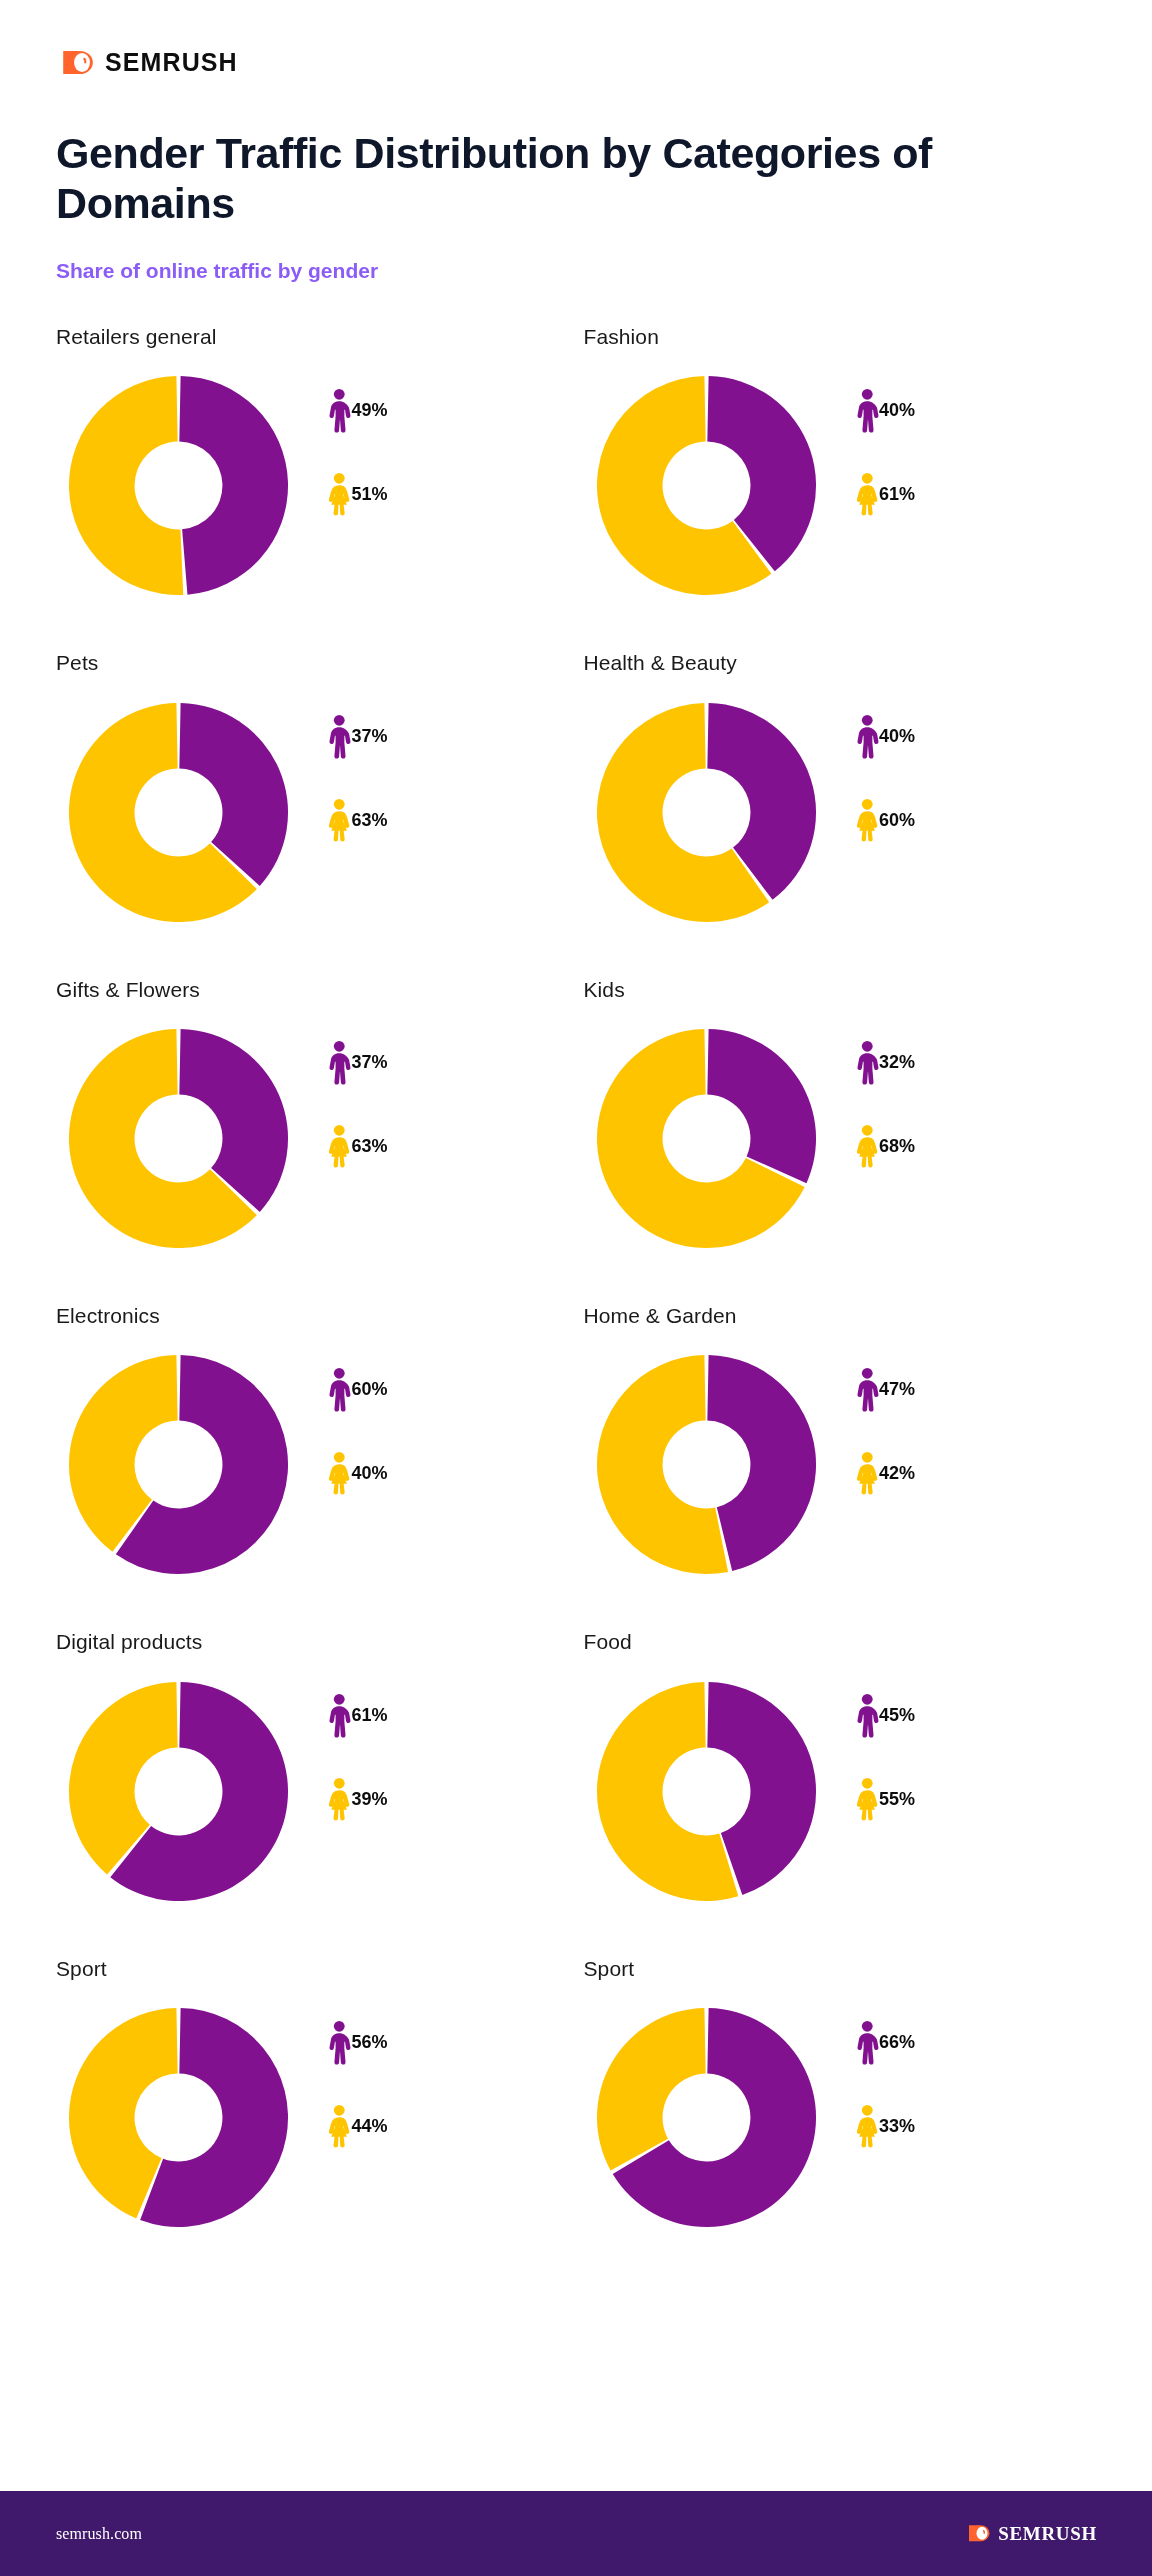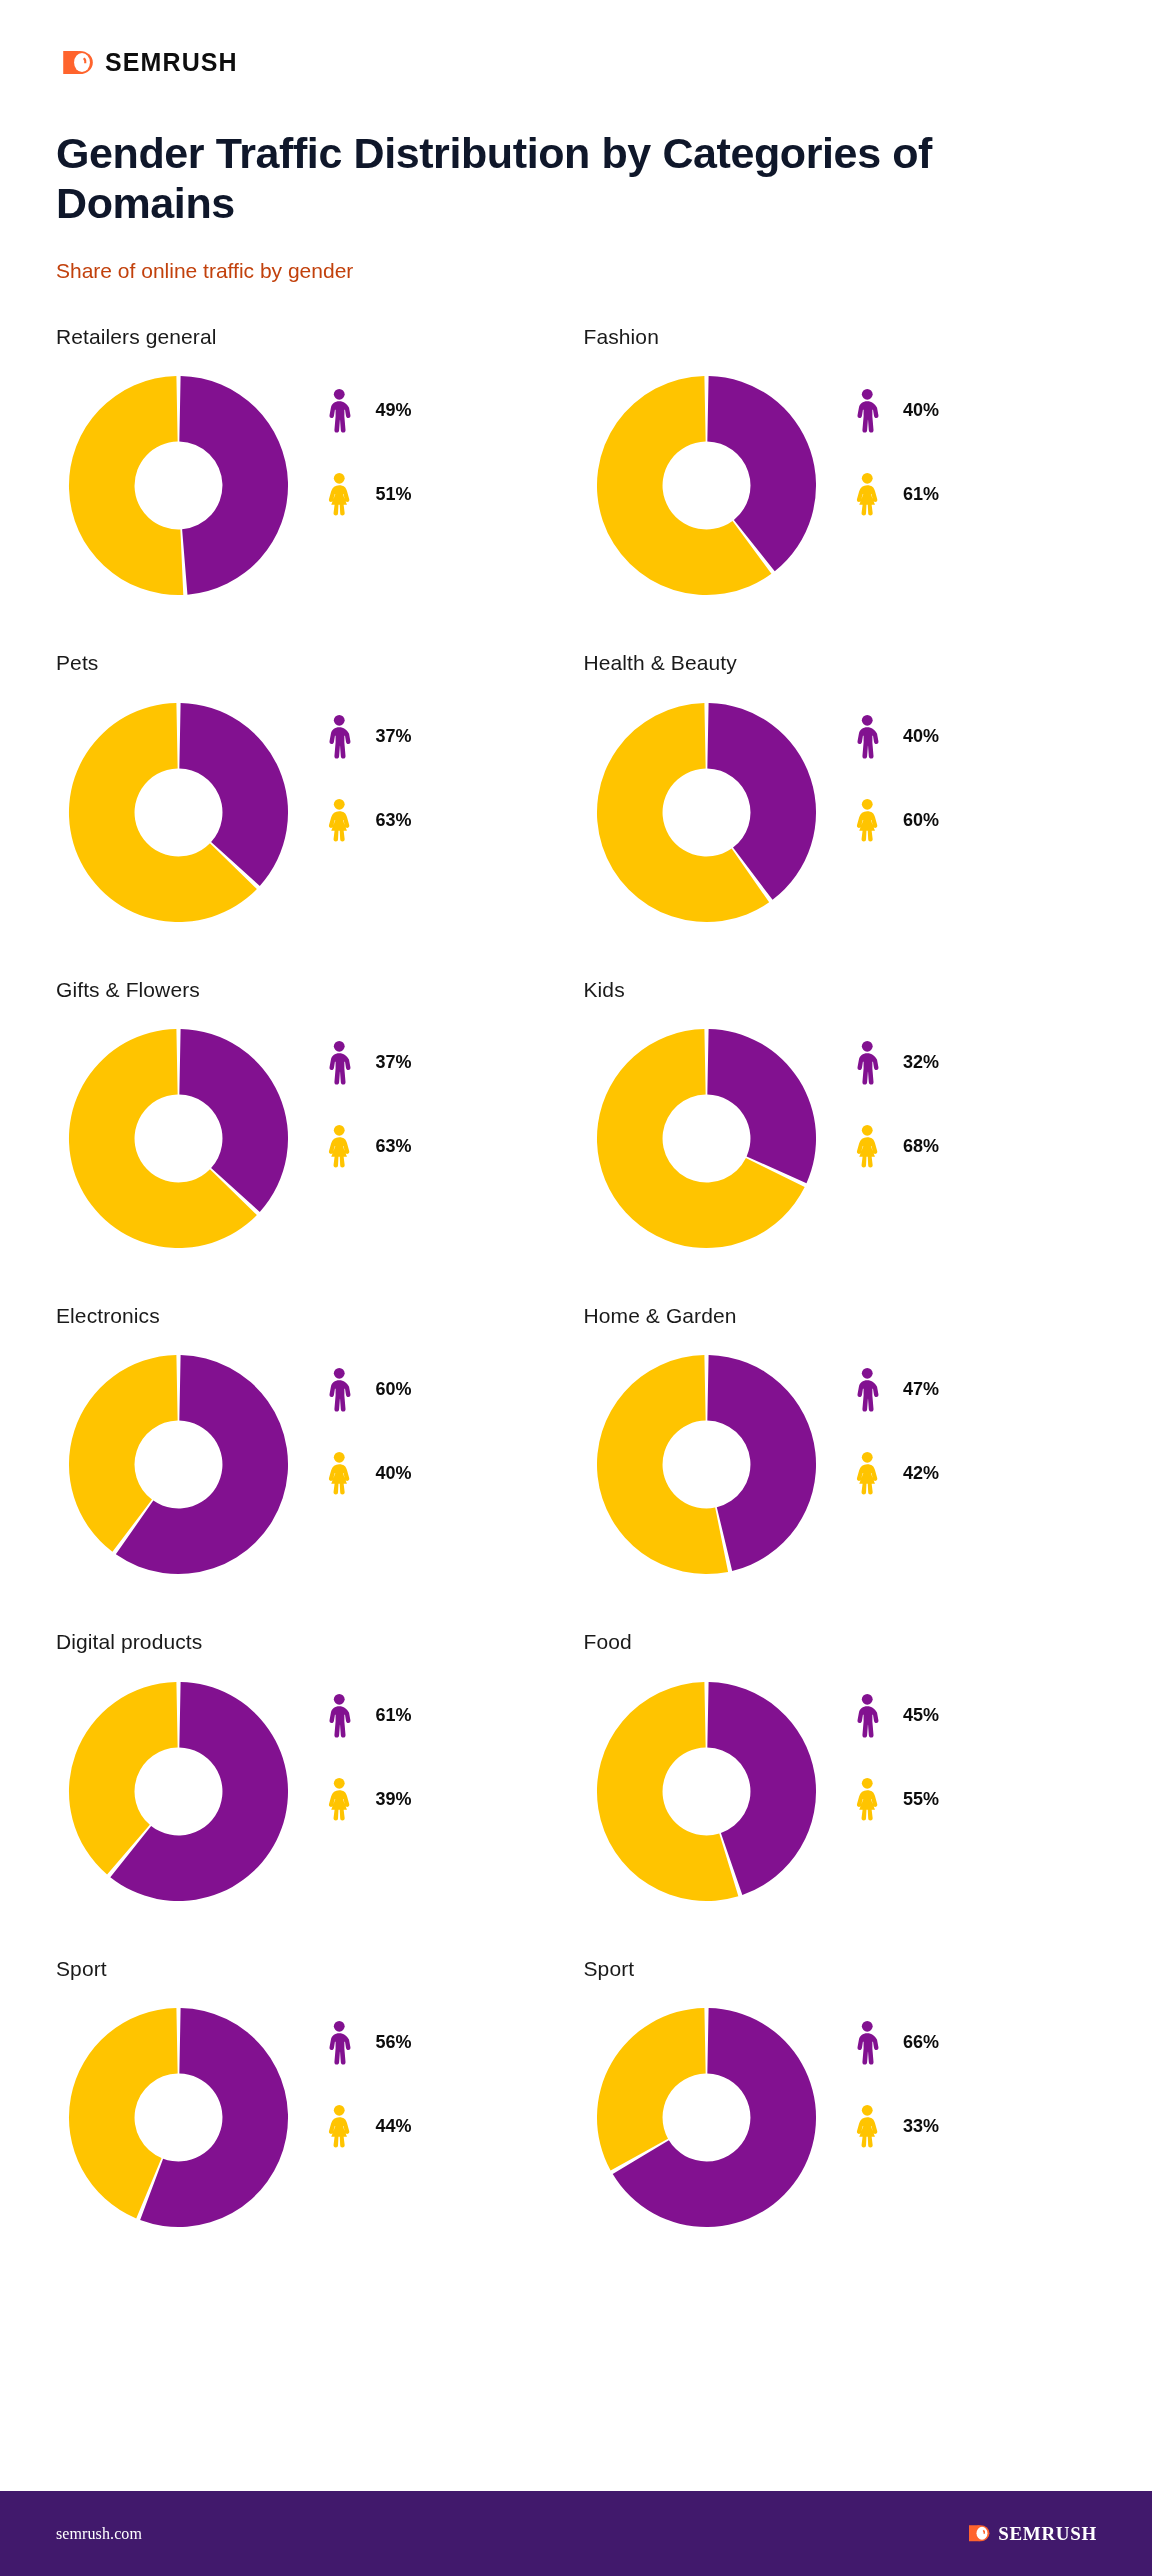--- a/index.html
+++ b/index.html
@@ -44,22 +44,22 @@
     font-size: 43px;
     line-height: 1.16;
     font-weight: 700;
     color: #0f172a;
     letter-spacing: -0.4px;
   }
 
   .subtitle {
     margin-top: 30px;
     font-size: 21px;
-    color: #c2410c;
-    font-weight: 400;
+    color: #8b5cf6;
+    font-weight: 700;
   }
 
   
   .grid {
     margin: 42px 0 0 0;
     padding: 0 42px 0 56px;
     display: grid;
     grid-template-columns: 1fr 1fr;
     row-gap: 43px;
     column-gap: 0px;
@@ -91,21 +91,21 @@
   .legend {
     margin-left: 26px;
     padding-top: 24.5px;
     display: flex;
     flex-direction: column;
     gap: 39px;
   }
   .legend-row {
     display: flex;
     align-items: center;
-    gap: 24px;
+    gap: 0;
     height: 45px;
   }
   .legend-icon { width: 24.5px; height: 45px; display: block; flex: 0 0 24.5px; }
   .legend-value {
     font-size: 18px;
     font-weight: 700;
     color: #0d0d0d;
     white-space: nowrap;
   }
 

